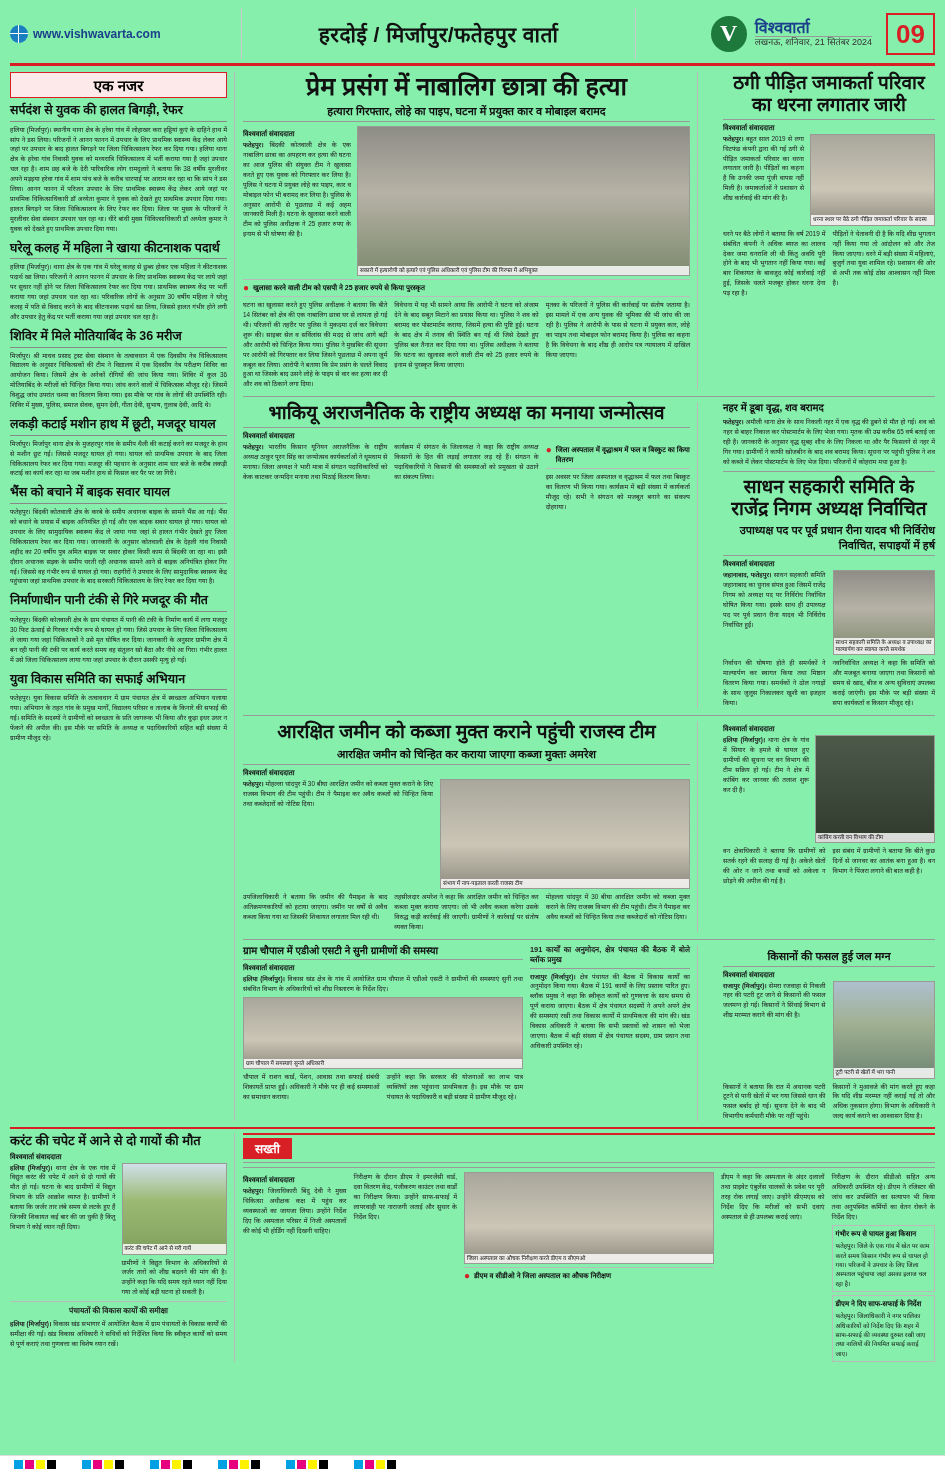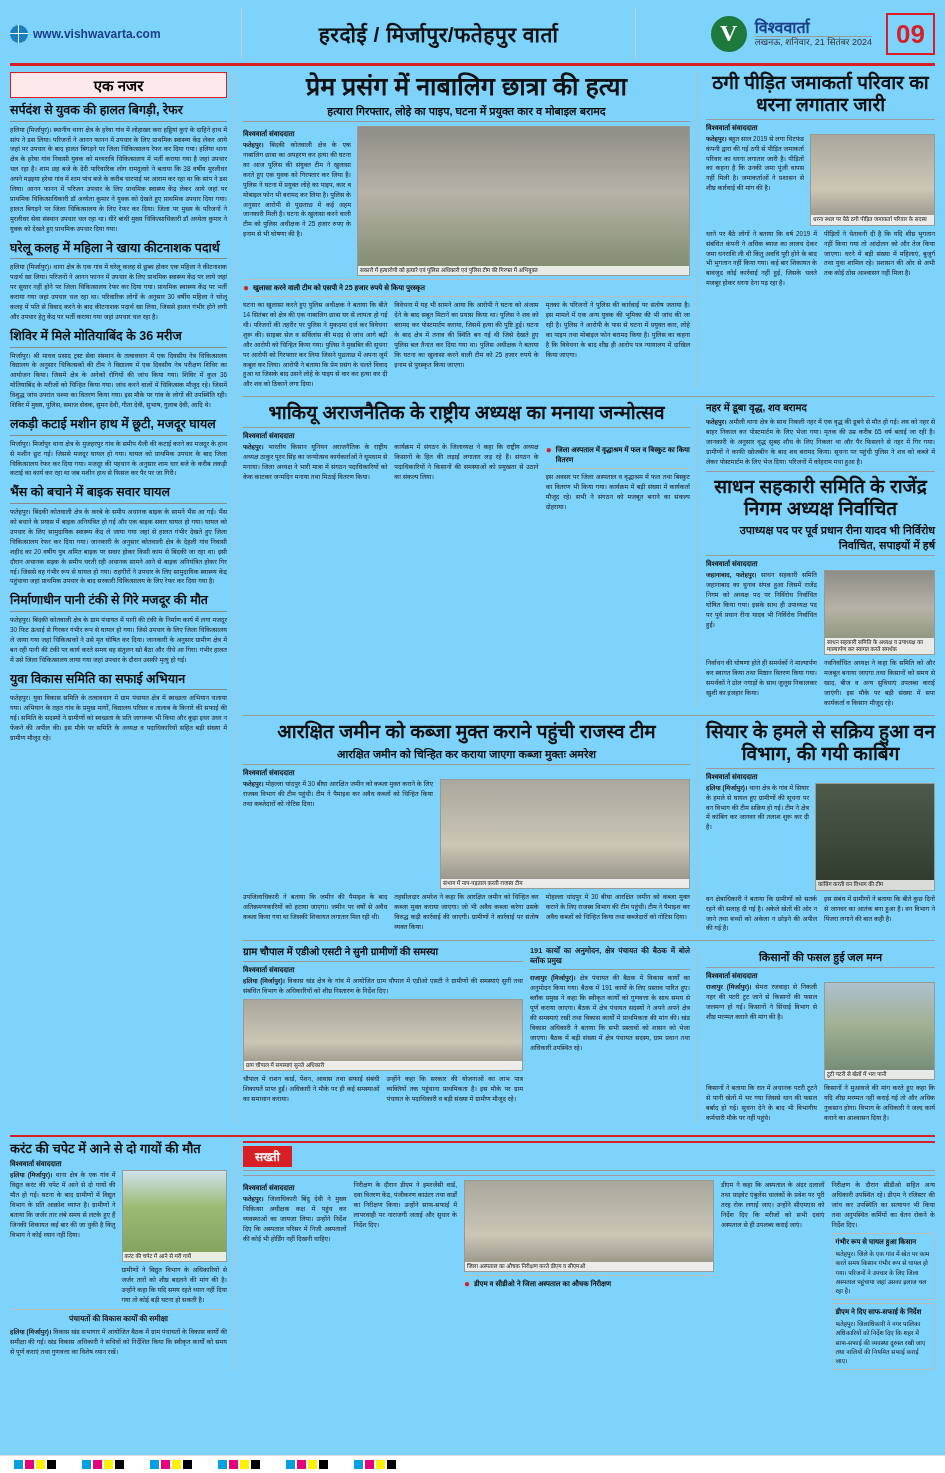--- a/index.html
+++ b/index.html
@@ -7,21 +7,21 @@
   body {
     width:945px; height:1473px;
     background:#ffffff;
     font-family:"Liberation Sans", sans-serif;
     color:#111;
     overflow:hidden;
   }
   .page {
     position:relative;
     width:945px; height:1473px;
-    background:#7dd3fc;
+    background:#86efac;
     padding:8px 10px 0 10px;
   }
   
   .masthead {
     display:flex; align-items:stretch;
     border-bottom:3px solid #d81f26;
     padding-bottom:4px;
     height:58px;
   }
   .mh-left {
@@ -70,21 +70,21 @@
     font-size:15px;font-weight:bold;text-align:center;padding:2px 0;margin-bottom:5px;
   }
   .sb-item{margin-bottom:7px;}
   .sb-title{
     font-size:12.5px;font-weight:bold;border-bottom:1px solid #888;
     padding-bottom:2px;margin-bottom:3px;line-height:1.25;
   }
   .sb-body{font-size:6.4px;line-height:1.55;text-align:justify;color:#222;}
   
   .main{display:flex;flex-direction:column;gap:7px;}
-  .zone{display:grid;gap:8px;}
+  .zone{display:grid;gap:25px;}
   .headline-xl{font-size:25px;line-height:1.12;text-align:center;font-weight:bold;}
   .headline-l{font-size:19px;line-height:1.15;text-align:center;font-weight:bold;}
   .headline-m{font-size:10px;line-height:1.18;text-align:left;font-weight:bold;}
   .subhead{font-size:11px;text-align:center;font-weight:bold;margin-top:3px;}
   .byline{font-size:7px;font-weight:bold;margin:3px 0 2px;}
   .dateline{font-weight:bold;}
   .txt{font-size:6.4px;line-height:1.55;text-align:justify;color:#222;}
   .rule-t{border-top:1px solid #999;}
   .rule-b{border-bottom:1px solid #999;}
   .rule-r{border-right:1px solid #bbb;}
@@ -292,21 +292,20 @@
             </div>
           </div>
           <div style="display:grid;grid-template-columns:1fr 1fr 1fr;gap:7px;margin-top:3px;">
             <div class="txt">उपजिलाधिकारी ने बताया कि जमीन की पैमाइश के बाद अतिक्रमणकारियों को हटाया जाएगा। जमीन पर वर्षों से अवैध कब्जा किया गया था जिसकी शिकायत लगातार मिल रही थी।</div>
             <div class="txt">तहसीलदार अमरेश ने कहा कि आरक्षित जमीन को चिन्हित कर कब्जा मुक्त कराया जाएगा। जो भी अवैध कब्जा करेगा उसके विरुद्ध कड़ी कार्रवाई की जाएगी। ग्रामीणों ने कार्रवाई पर संतोष व्यक्त किया।</div>
             <div class="txt">मोहल्ला चांदपुर में 30 बीघा आरक्षित जमीन को कब्जा मुक्त कराने के लिए राजस्व विभाग की टीम पहुंची। टीम ने पैमाइश कर अवैध कब्जों को चिन्हित किया तथा कब्जेदारों को नोटिस दिया।</div>
           </div>
         </div>
 
         <div>
-          <div class="headline-l rule-b" style="padding-bottom:3px;">सियार के हमले से सक्रिय हुआ वन विभाग, की गयी काबिंग</div>
           <div class="byline">विश्ववार्ता संवाददाता</div>
           <div style="display:grid;grid-template-columns:1fr 120px;gap:6px;">
             <div class="txt"><span class="dateline">हलिया (मिर्जापुर)।</span>
               <span>थाना क्षेत्र के गांव में सियार के हमले से घायल हुए ग्रामीणों की सूचना पर वन विभाग की टीम सक्रिय हो गई। टीम ने क्षेत्र में कांबिंग कर जानवर की तलाश शुरू कर दी है।</span></div>
             <div class="photo ph-night" style="height:108px;">
               <div class="cap">कांबिंग करती वन विभाग की टीम</div>
             </div>
           </div>
           <div style="display:grid;grid-template-columns:1fr 1fr;gap:7px;margin-top:3px;">
             <div class="txt">वन क्षेत्राधिकारी ने बताया कि ग्रामीणों को सतर्क रहने की सलाह दी गई है। अकेले खेतों की ओर न जाने तथा बच्चों को अकेला न छोड़ने की अपील की गई है।</div>
@@ -352,21 +351,21 @@
           <div style="display:grid;grid-template-columns:1fr 1fr;gap:7px;margin-top:3px;">
             <div class="txt">किसानों ने बताया कि रात में अचानक पटरी टूटने से पानी खेतों में भर गया जिससे धान की फसल बर्बाद हो गई। सूचना देने के बाद भी विभागीय कर्मचारी मौके पर नहीं पहुंचे।</div>
             <div class="txt">किसानों ने मुआवजे की मांग करते हुए कहा कि यदि शीघ्र मरम्मत नहीं कराई गई तो और अधिक नुकसान होगा। विभाग के अधिकारी ने जल्द कार्य कराने का आश्वासन दिया है।</div>
           </div>
         </div>
       </div>
 
     </div>
   </div>
 
-  <div style="margin-top:12px;border-top:2px solid #d81f26;padding-top:4px;display:grid;grid-template-columns:225px 1fr;gap:8px;">
+  <div style="margin-top:6px;border-top:2px solid #d81f26;padding-top:4px;display:grid;grid-template-columns:225px 1fr;gap:8px;">
 
     <div class="rule-r pad-r">
       <div class="headline-m" style="font-size:13px;text-align:left;">करंट की चपेट में आने से दो गायों की मौत</div>
       <div class="byline">विश्ववार्ता संवाददाता</div>
       <div style="display:grid;grid-template-columns:1fr 1fr;gap:6px;">
         <div class="txt"><span class="dateline">हलिया (मिर्जापुर)।</span>
           <span>थाना क्षेत्र के एक गांव में विद्युत करंट की चपेट में आने से दो गायों की मौत हो गई। घटना के बाद ग्रामीणों में विद्युत विभाग के प्रति आक्रोश व्याप्त है। ग्रामीणों ने बताया कि जर्जर तार लंबे समय से लटके हुए हैं जिनकी शिकायत कई बार की जा चुकी है किंतु विभाग ने कोई ध्यान नहीं दिया।</span></div>
         <div>
           <div class="photo ph-grass" style="height:92px;">
             <div class="cap">करंट की चपेट में आने से मरी गायें</div>

